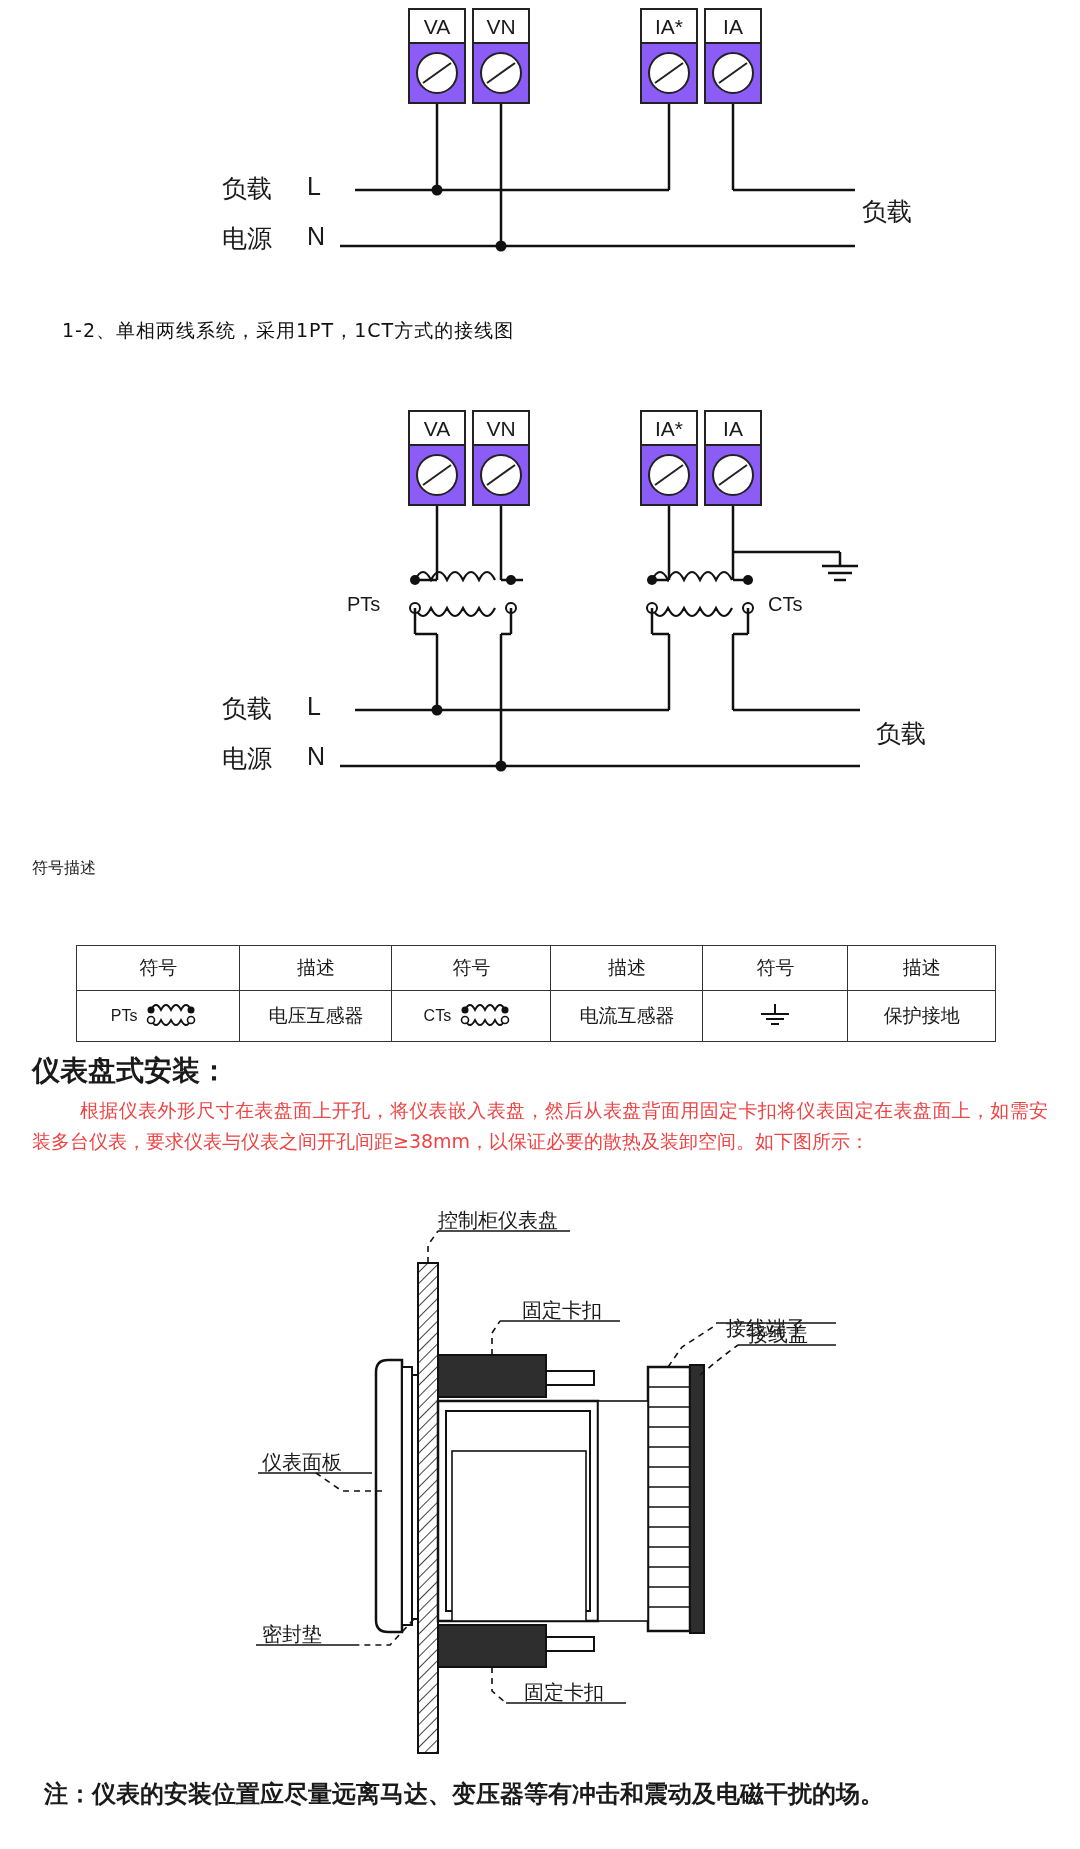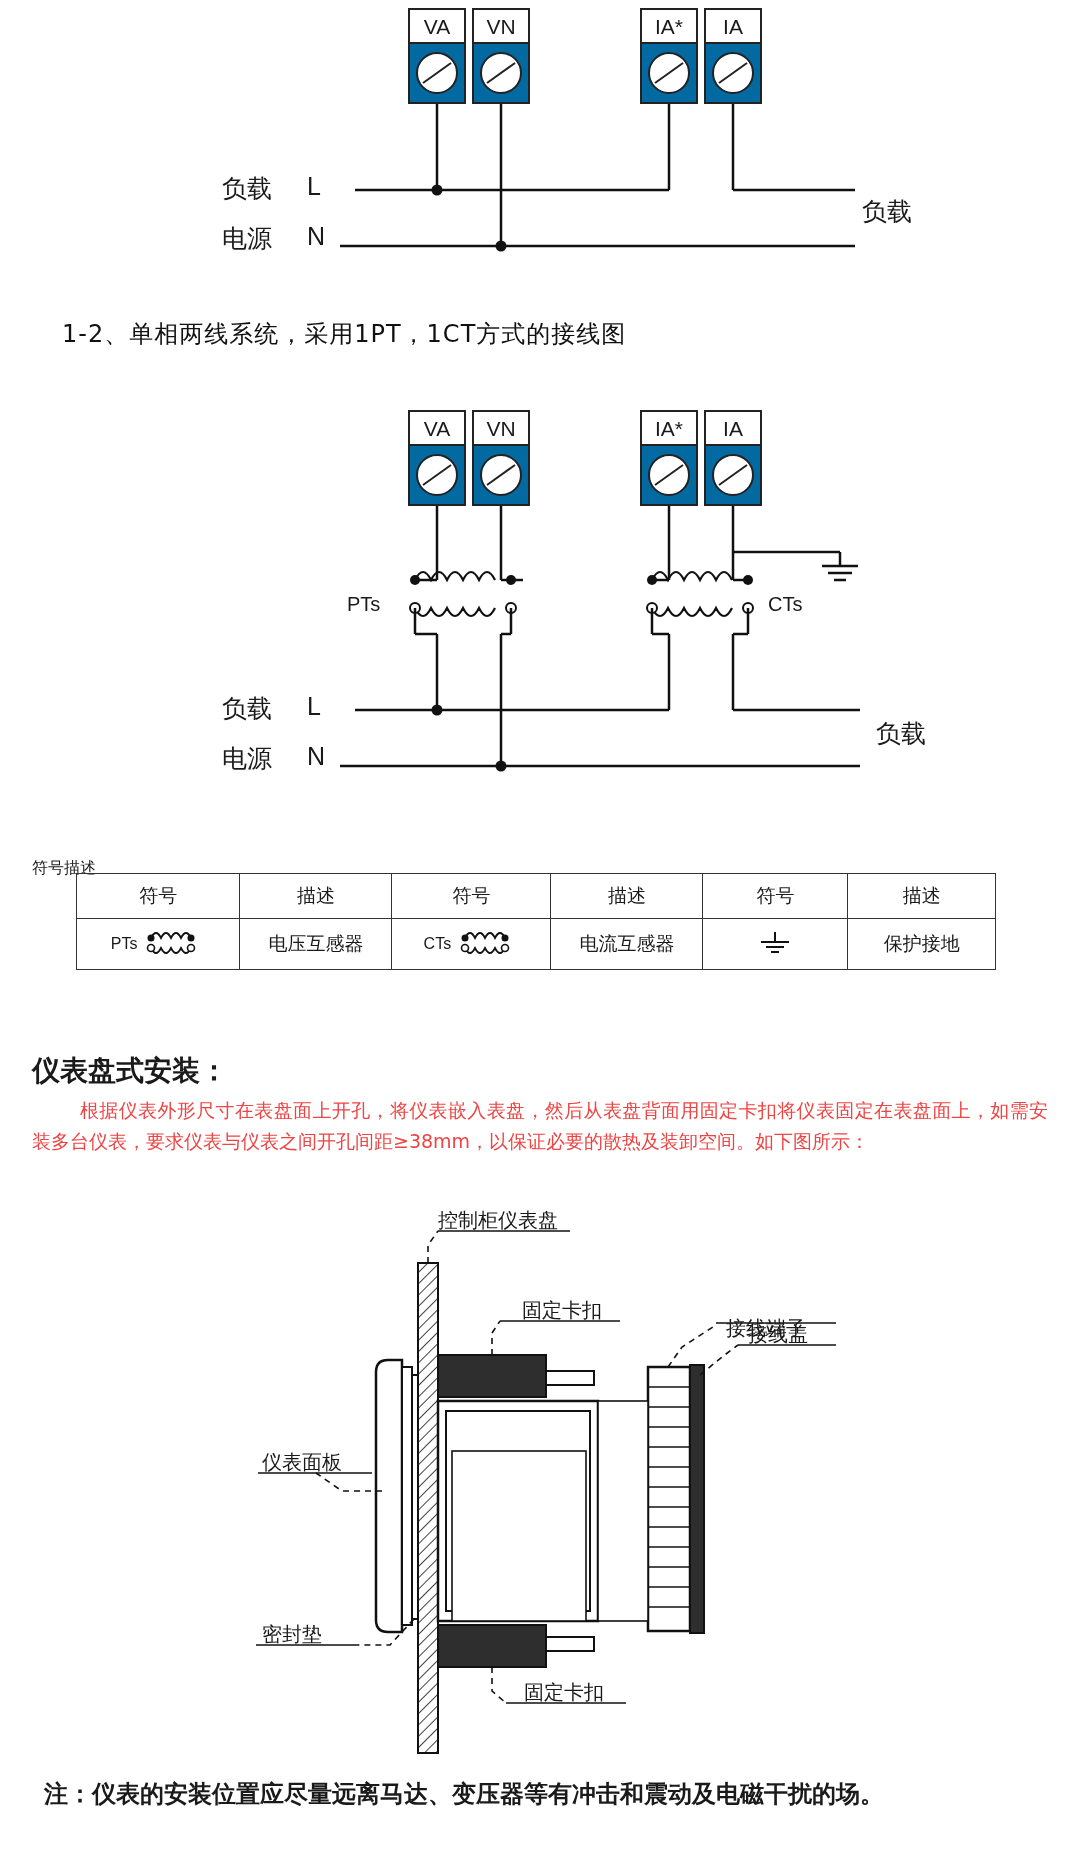--- a/index.html
+++ b/index.html
@@ -3,29 +3,29 @@
 <meta charset="utf-8">
 <style>
   html,body{margin:0;padding:0;}
   body{
     width:1080px;height:1849px;position:relative;background:#ffffff;
     font-family:"Liberation Sans","DejaVu Sans",sans-serif;color:#1a1a1a;
     overflow:hidden;
   }
   .abs{position:absolute;}
   .terminal-block{position:absolute;display:flex;}
-  .term{width:58px;height:96px;border:2px solid #222;background:#0369a1;box-sizing:border-box;
+  .term{width:58px;height:96px;border:2px solid #222;background:#8b5cf6;box-sizing:border-box;
         display:flex;flex-direction:column;align-items:center;}
   .term .lbl{height:34px;line-height:34px;font-size:21px;background:#fff;width:100%;text-align:center;
              border-bottom:2px solid #222;box-sizing:border-box;}
   .term .screw{flex:1;display:flex;align-items:center;justify-content:center;width:100%;}
   .screw svg{display:block;}
   .gap{width:6px;}
   .cn{font-family:"DejaVu Sans","Liberation Sans",sans-serif;}
-  .heading{font-size:24px;letter-spacing:1px;color:#111;}
+  .heading{font-size:19px;letter-spacing:1px;color:#111;}
   .lbl-lg{font-size:25px;}
   .lbl-md{font-size:20px;}
   .lbl-sm{font-size:16px;}
   table.symtab{border-collapse:collapse;width:920px;}
   table.symtab td{border:1.5px solid #333;height:46px;text-align:center;font-size:19px;padding:2px 4px;}
   table.symtab td.hdr{height:40px;}
   .para{font-size:19px;line-height:1.62;color:#ef4444;text-align:justify;}
   .note{font-size:24px;font-weight:bold;}
   svg{overflow:visible;}
 </style>
@@ -215,21 +215,21 @@
   <div class="abs lbl-md" style="left:768px;top:203px;">CTs</div>
   <div class="abs cn lbl-lg" style="left:222px;top:302px;">负载</div>
   <div class="abs cn lbl-lg" style="left:222px;top:352px;">电源</div>
   <div class="abs lbl-lg" style="left:307px;top:302px;">L</div>
   <div class="abs lbl-lg" style="left:307px;top:352px;">N</div>
   <div class="abs cn lbl-lg" style="left:876px;top:327px;">负载</div>
 </div>
 
 <div class="abs cn lbl-sm" style="left:32px;top:858px;">符号描述</div>
 
-<table class="symtab abs" style="left:76px;top:873px;border-radius:21px;">
+<table class="symtab abs" style="left:76px;top:945px;border-radius:21px;">
   <tbody>
       <tr>
     <td class="hdr cn" style="width:160px;">符号</td>
     <td class="hdr cn" style="width:155px;">描述</td>
     <td class="hdr cn" style="width:155px;">符号</td>
     <td class="hdr cn" style="width:155px;">描述</td>
     <td class="hdr cn" style="width:145px;">符号</td>
     <td class="hdr cn" style="width:150px;">描述</td>
   </tr>
   <tr>

